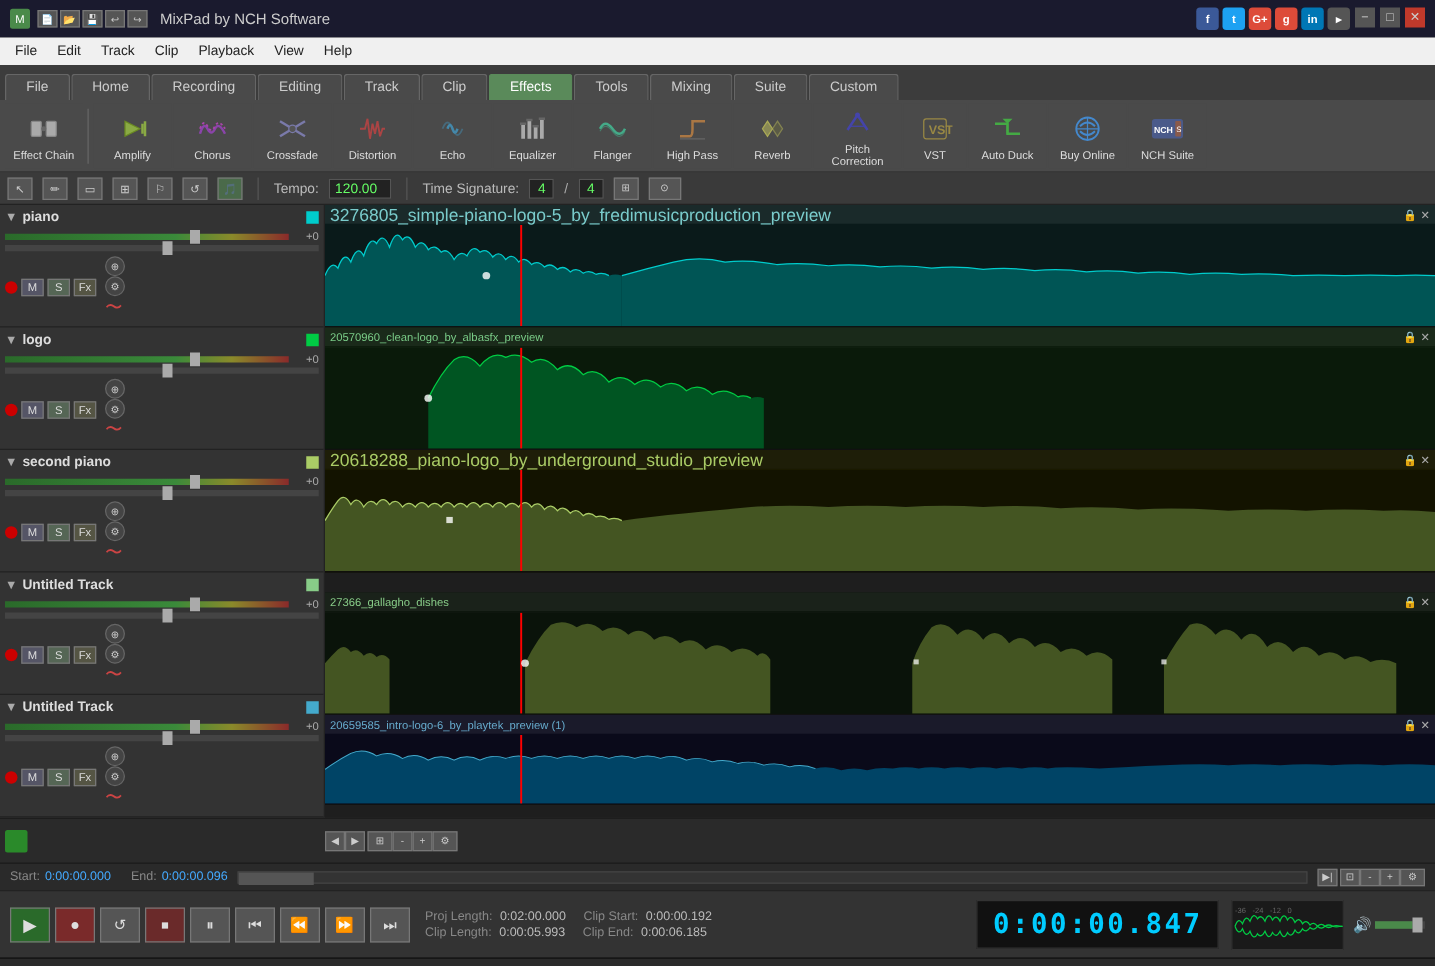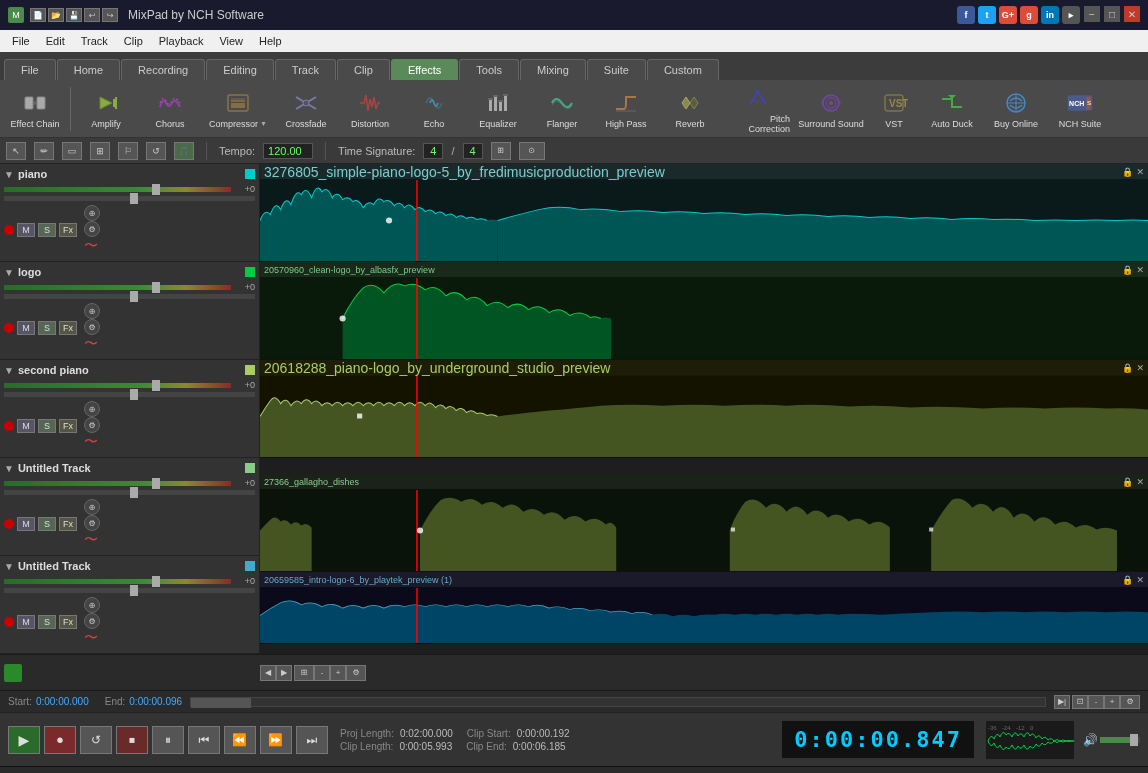--- a/index.html
+++ b/index.html
@@ -160,34 +160,20 @@
   <div class="tool-btn">
     <div class="icon">
       <svg width="28" height="28" viewBox="0 0 28 28">
         <path d="M4,18 Q7,8 10,14 Q13,20 16,14 Q19,8 24,18" stroke="#8a44aa" stroke-width="2" fill="none"></path>
         <path d="M4,14 Q7,6 10,12 Q13,18 16,12 Q19,6 24,14" stroke="#aa44aa" stroke-width="1.5" fill="none" stroke-dasharray="2,2"></path>
       </svg>
     </div>
     <span>Chorus</span>
   </div>
 
-  <div class="tool-btn" style="width:70px;position:relative;">
-    <div class="icon">
-      <svg width="28" height="28" viewBox="0 0 28 28">
-        <rect x="4" y="6" width="20" height="16" rx="1" fill="none" stroke="#aa8844"></rect>
-        <rect x="7" y="14" width="14" height="5" fill="#aa8844" opacity="0.6"></rect>
-        <line x1="7" y1="12" x2="21" y2="12" stroke="#aa8844"></line>
-        <line x1="7" y1="10" x2="21" y2="10" stroke="#aa8844" opacity="0.5"></line>
-      </svg>
-    </div>
-    <div style="display:flex;align-items:center;gap:2px;">
-      <span>Compressor</span>
-      <span style="font-size:7px;color:#aaa;">▼</span>
-    </div>
-  </div>
 
   <div class="tool-btn">
     <div class="icon">
       <svg width="28" height="28" viewBox="0 0 28 28">
         <path d="M4,8 L24,20" stroke="#7a7aaa" stroke-width="2"></path>
         <path d="M4,20 L24,8" stroke="#7a7aaa" stroke-width="2"></path>
         <circle cx="14" cy="14" r="3" fill="#555" stroke="#7a7aaa"></circle>
       </svg>
     </div>
     <span>Crossfade</span>
@@ -251,43 +237,31 @@
   <div class="tool-btn">
     <div class="icon">
       <svg width="28" height="28" viewBox="0 0 28 28">
         <path d="M14,14 L10,8 L6,14 L10,20 Z" fill="#888855" stroke="#aaaa55"></path>
         <path d="M14,14 L18,8 L22,14 L18,20 Z" fill="#666644" stroke="#aaaa55" opacity="0.6"></path>
       </svg>
     </div>
     <span>Reverb</span>
   </div>
 
-  <div class="tool-btn" style="width:70px;text-align:right;">
+  <div class="tool-btn" style="width:70px;">
     <div class="icon">
       <svg width="28" height="28" viewBox="0 0 28 28">
         <path d="M6,20 L14,8 L22,20" stroke="#4444aa" stroke-width="2" fill="none"></path>
         <line x1="8" y1="17" x2="20" y2="17" stroke="#4444aa"></line>
         <circle cx="14" cy="8" r="2" fill="#4444aa"></circle>
       </svg>
     </div>
     <span>Pitch Correction</span>
   </div>
 
-  <div class="tool-btn" style="width:72px;">
-    <div class="icon">
-      <svg width="28" height="28" viewBox="0 0 28 28">
-        <circle cx="14" cy="14" r="8" fill="none" stroke="#7744aa" stroke-width="1.5"></circle>
-        <circle cx="14" cy="14" r="5" fill="none" stroke="#7744aa" stroke-width="1"></circle>
-        <circle cx="14" cy="14" r="2" fill="#7744aa"></circle>
-        <path d="M4,14 Q8,6 14,8 Q20,10 24,14" stroke="#7744aa" stroke-width="1" fill="none" opacity="0.5"></path>
-        <path d="M4,14 Q8,22 14,20 Q20,18 24,14" stroke="#7744aa" stroke-width="1" fill="none" opacity="0.5"></path>
-      </svg>
-    </div>
-    <span>Surround Sound</span>
-  </div>
 
   <div class="tool-btn" style="width:50px;">
     <div class="icon">
       <svg width="28" height="28" viewBox="0 0 28 28">
         <rect x="5" y="6" width="18" height="16" rx="2" fill="none" stroke="#998844"></rect>
         <text x="9" y="18" font-size="10" fill="#998844" font-weight="bold">VST</text>
       </svg>
     </div>
     <span>VST</span>
   </div>

